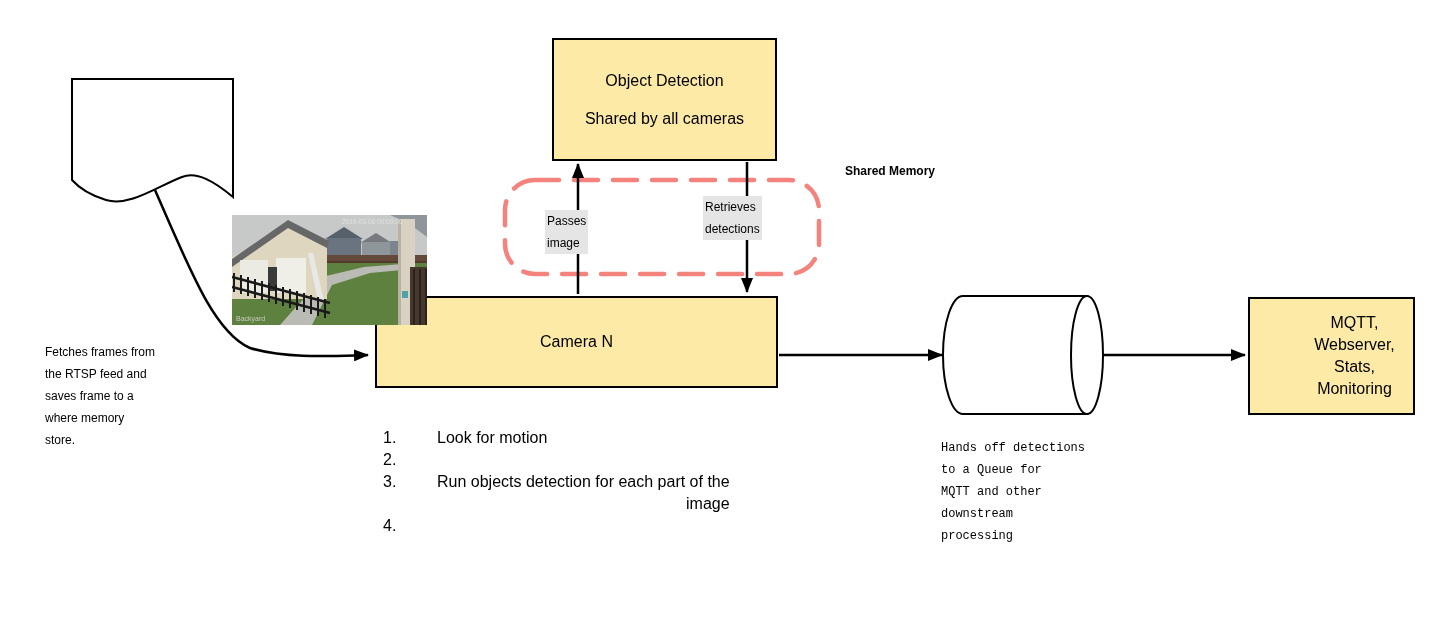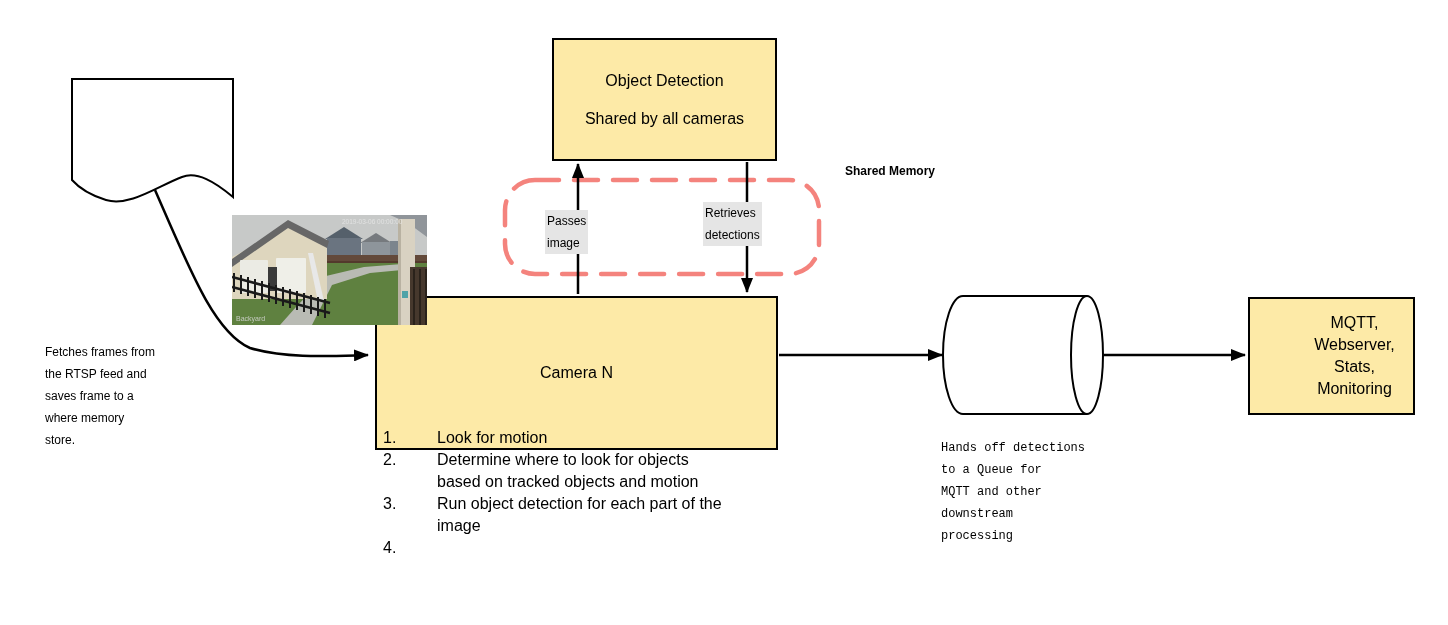--- a/index.html
+++ b/index.html
@@ -11,21 +11,21 @@
   .txt{position:absolute;font-size:12px;line-height:22px;white-space:pre-line;z-index:2;}
   .center{text-align:center;}
   .italic{}
   .bold{font-weight:bold;}
   .arrow-label{background:#e5e5e5;padding:0 2px;z-index:5;}
   .overlay{position:absolute;left:0;top:0;z-index:3;pointer-events:none;}
   .photo{position:absolute;left:232px;top:215px;width:195px;height:110px;z-index:4;}
   .steps{position:absolute;left:383px;top:427px;z-index:2;font-size:16px;}
   .step{display:flex;align-items:flex-start;line-height:22px;}
   .step-num{flex:0 0 54px;}
-  .step-text{white-space:pre-line;}
+  .step-text{white-space:pre-line;text-align:right;}
 </style>
 </head>
 <body>
 
 <div class="canvas">
 
   <svg class="overlay" width="1448" height="625" viewBox="0 0 1448 625">
     <defs>
       <marker id="ah" viewBox="0 0 15 12" markerUnits="userSpaceOnUse" markerWidth="15" markerHeight="12" refX="14" refY="6" orient="auto">
         <path d="M0,0 L15,6 L0,12 Z" fill="#000"></path>
@@ -54,21 +54,21 @@
 
   <div class="txt center" style="left:72px;top:79px;width:161px;height:102px;display:flex;align-items:center;justify-content:center;">
     <span>RTSP Camera</span>
   </div>
 
   <div class="node" style="left:552px;top:38px;width:225px;height:123px;">
     <div>Object Detection</div>
     <div class="italic">Shared by all cameras</div>
   </div>
 
-  <div class="node" style="left:375px;top:296px;width:403px;height:154px;">
+  <div class="node" style="left:375px;top:296px;width:403px;height:92px;">
     <div>Camera N</div>
   </div>
 
   <div class="node" style="left:1248px;top:297px;width:167px;height:118px;white-space:pre-line;">
     <div style="white-space:pre-line;margin-left:46px;">MQTT, Webserver,
 Stats, Monitoring</div>
   </div>
 
   <div class="txt center" style="left:952px;top:331px;width:120px;">Detections
 Queue</div>
@@ -78,42 +78,40 @@
 saves frame to a
 where memory
 store.</div>
 
   <div class="txt" style="left:845px;top:138px;width:230px;">
     <div class="bold">Shared Memory</div>
   </div>
 
   <div class="txt arrow-label" style="left:545px;top:210px;">Passes
 image</div>
-  <div class="txt arrow-label" style="left:703px;top:202px;">Retrieves
+  <div class="txt arrow-label" style="left:703px;top:196px;">Retrieves
 detections</div>
 
   <div class="txt" style="left:941px;top:437px;width:210px;font-family:Liberation Mono, monospace;">Hands off detections
 to a Queue for
 MQTT and other
 downstream
 processing</div>
 
   <div class="steps">
     <div class="step">
       <span class="step-num">1.</span>
       <span class="step-text">Look for motion</span>
     </div>
     <div class="step">
       <span class="step-num">2.</span>
-      <span class="step-text">Determine where to look for objects
-based on tracked objects and motion</span>
     </div>
     <div class="step">
       <span class="step-num">3.</span>
-      <span class="step-text">Run object detection for each part of the
+      <span class="step-text">Run objects detection for each part of the
 image</span>
     </div>
     <div class="step">
       <span class="step-num">4.</span>
     </div>
   </div>
 
   <svg class="photo" viewBox="0 0 195 110">
 
     <rect x="0" y="0" width="195" height="50" fill="#C7C9C8"></rect>

